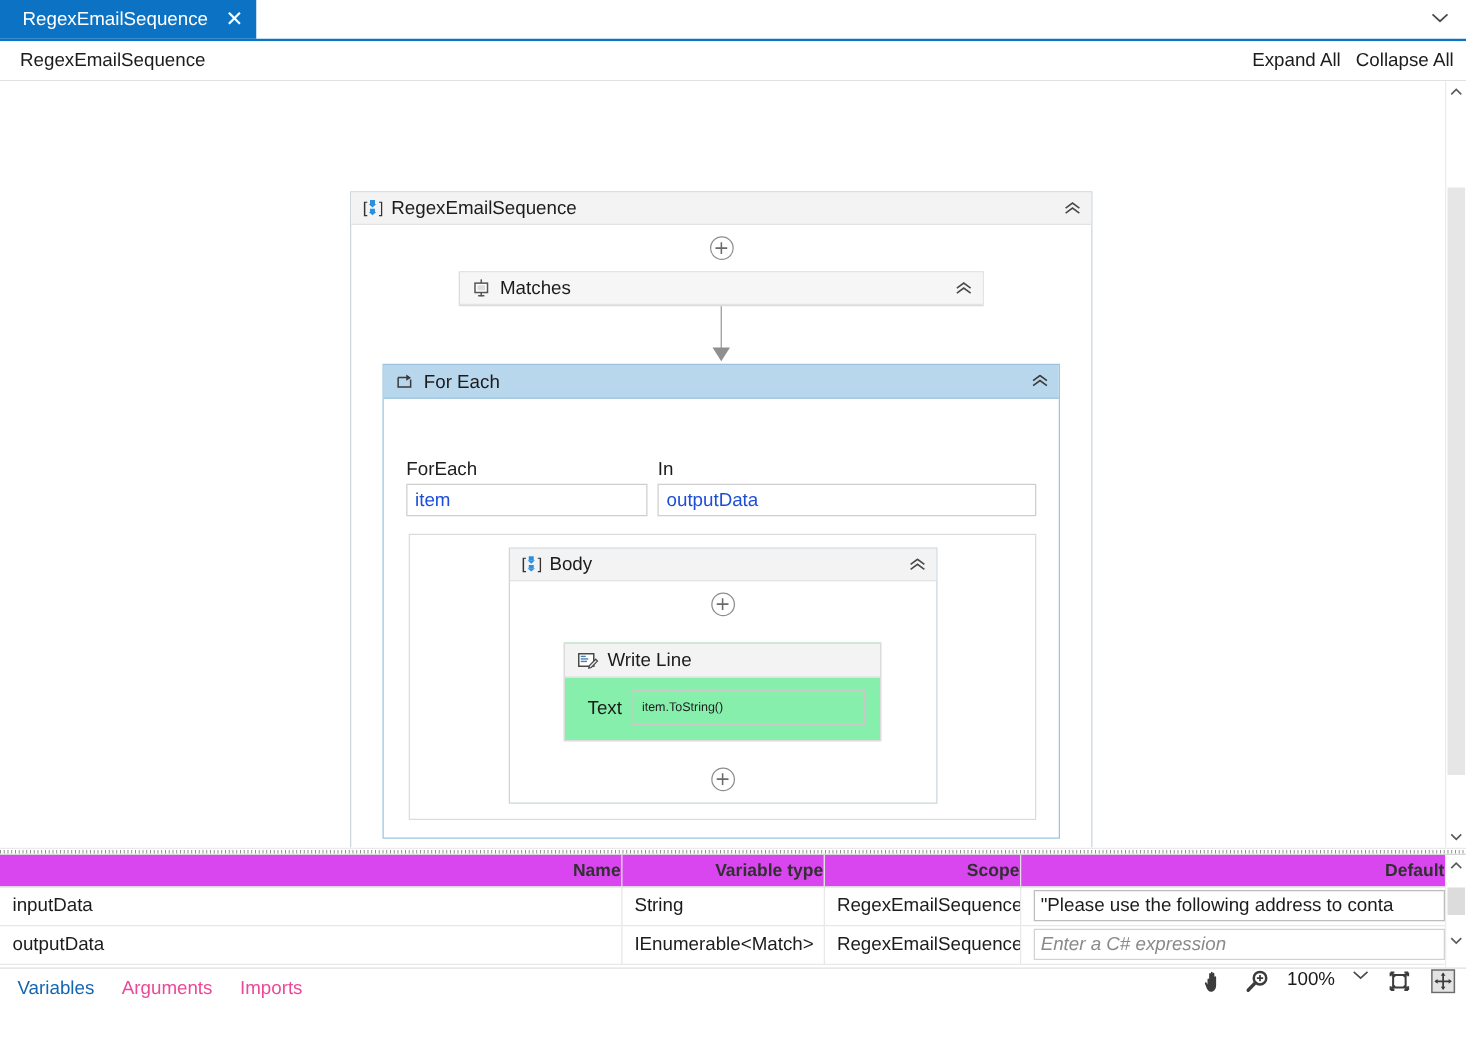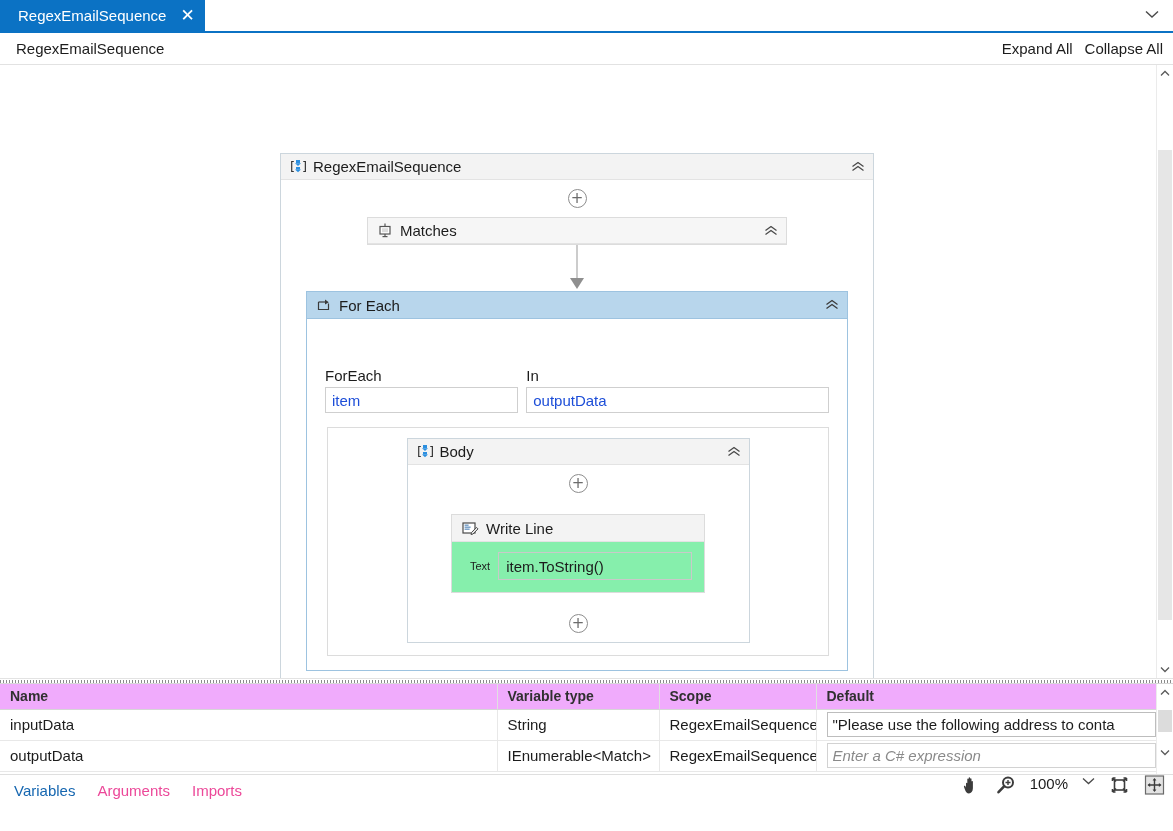--- a/index.html
+++ b/index.html
@@ -241,28 +241,28 @@
     background: #f3f3f3;
     border-bottom: 1px solid #e3e3e3;
     height: 27px;
     padding-left: 10px;
   }
   .writeline-row {
     display: flex; align-items: center;
     padding: 10px 12px 12px 18px;
     gap: 8px;
   }
-  .writeline-row .lbl { font-size: 11px; }
+  .writeline-row .lbl { font-size: 15px; }
   .writeline-row .txtinput {
     flex: 1;
     height: 28px;
     border: 1px solid #c9c9c9;
     display: flex; align-items: center;
     padding: 0 7px;
-    font-size: 15px;
+    font-size: 10px;
   }
 
   
   .icon { display: inline-flex; align-items: center; justify-content: center; }
   .icon svg { display: block; }
 
   
   .splitter {
     height: 5px;
     background:
@@ -280,27 +280,27 @@
     background: #ffffff;
     position: relative;
     border-top: 1px solid #d6d6d6;
   }
   table.vars {
     border-collapse: collapse;
     width: 1156px;
     table-layout: fixed;
   }
   table.vars th {
-    text-align: left;
+    text-align: right;
     font-size: 14px;
     font-weight: bold;
     color: #303030;
     height: 25px;
     padding: 0 0 0 10px;
-    background: #f0abfc;
+    background: #d946ef;
     border-right: 1px solid #e0e0e0;
     border-bottom: 1px solid #d6d6d6;
   }
   table.vars td {
     font-size: 15px;
     height: 31px;
     padding: 0 0 0 10px;
     border-right: 1px solid #e8e8e8;
     border-bottom: 1px solid #e8e8e8;
     background: #ffffff;

